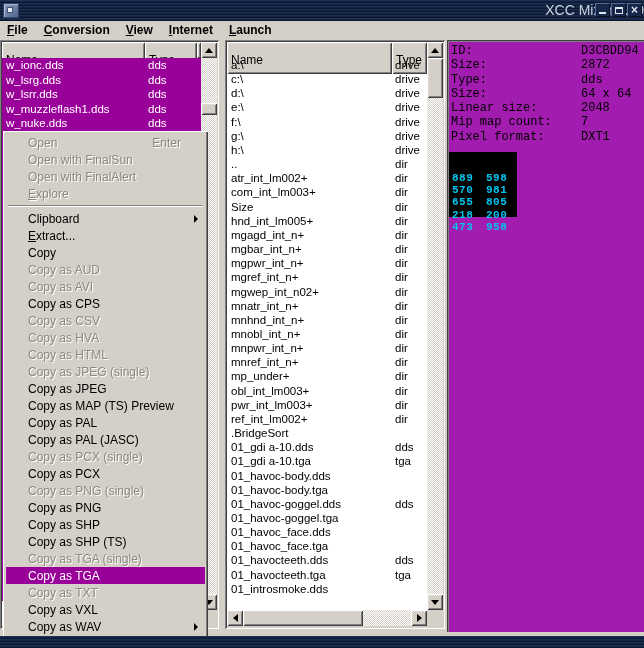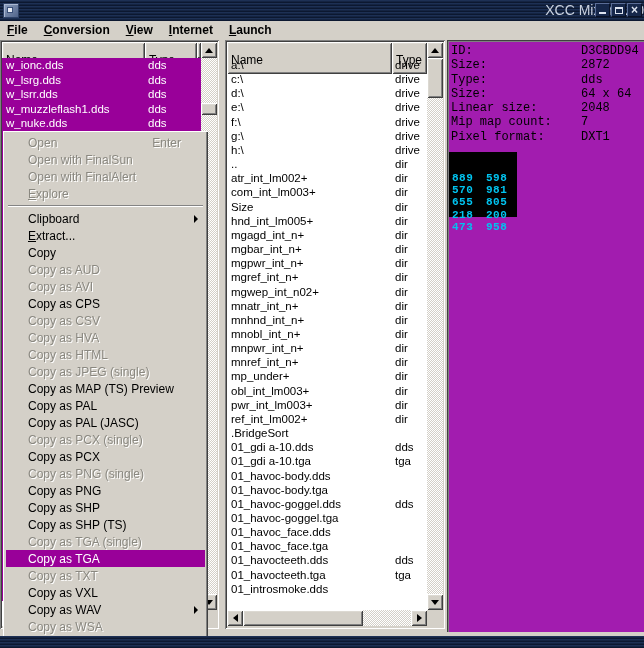--- a/index.html
+++ b/index.html
@@ -450,20 +450,23 @@
       <div class="cm-item disabled">
         <span>Copy as HVA</span>
       </div>
       <div class="cm-item disabled">
         <span>Copy as HTML</span>
       </div>
       <div class="cm-item disabled">
         <span>Copy as JPEG (single)</span>
       </div>
       <div class="cm-item enabled">
+        <span>Copy as JPEG</span>
+      </div>
+      <div class="cm-item enabled">
         <span>Copy as MAP (TS) Preview</span>
       </div>
       <div class="cm-item enabled">
         <span>Copy as PAL</span>
       </div>
       <div class="cm-item enabled">
         <span>Copy as PAL (JASC)</span>
       </div>
       <div class="cm-item disabled">
         <span>Copy as PCX (single)</span>

